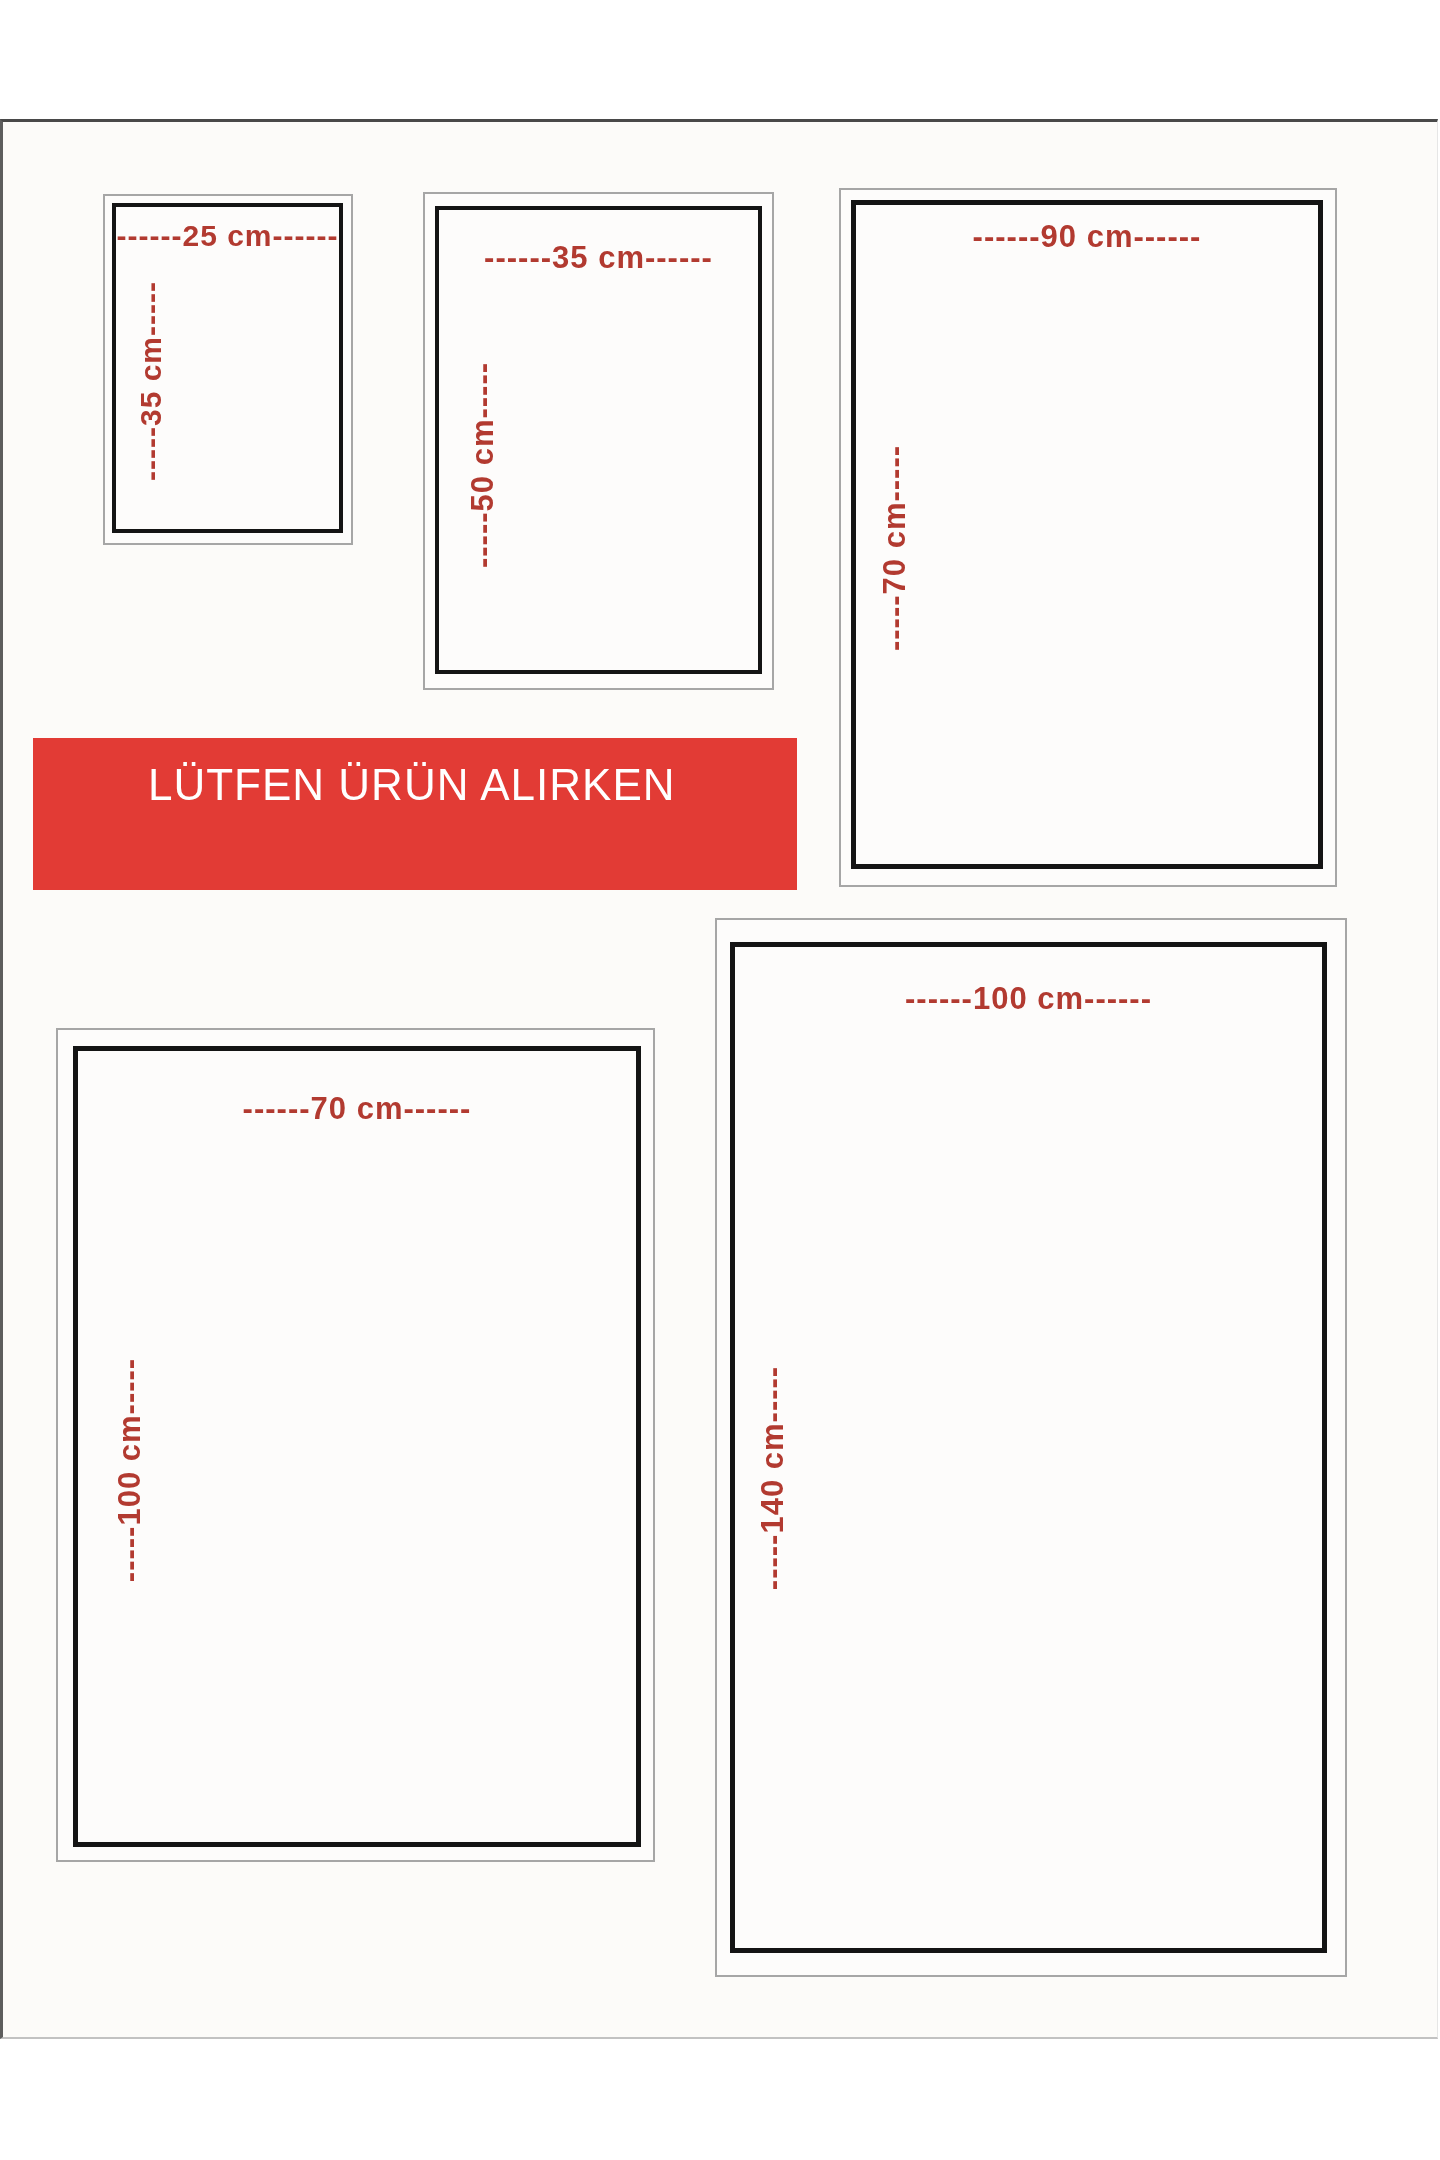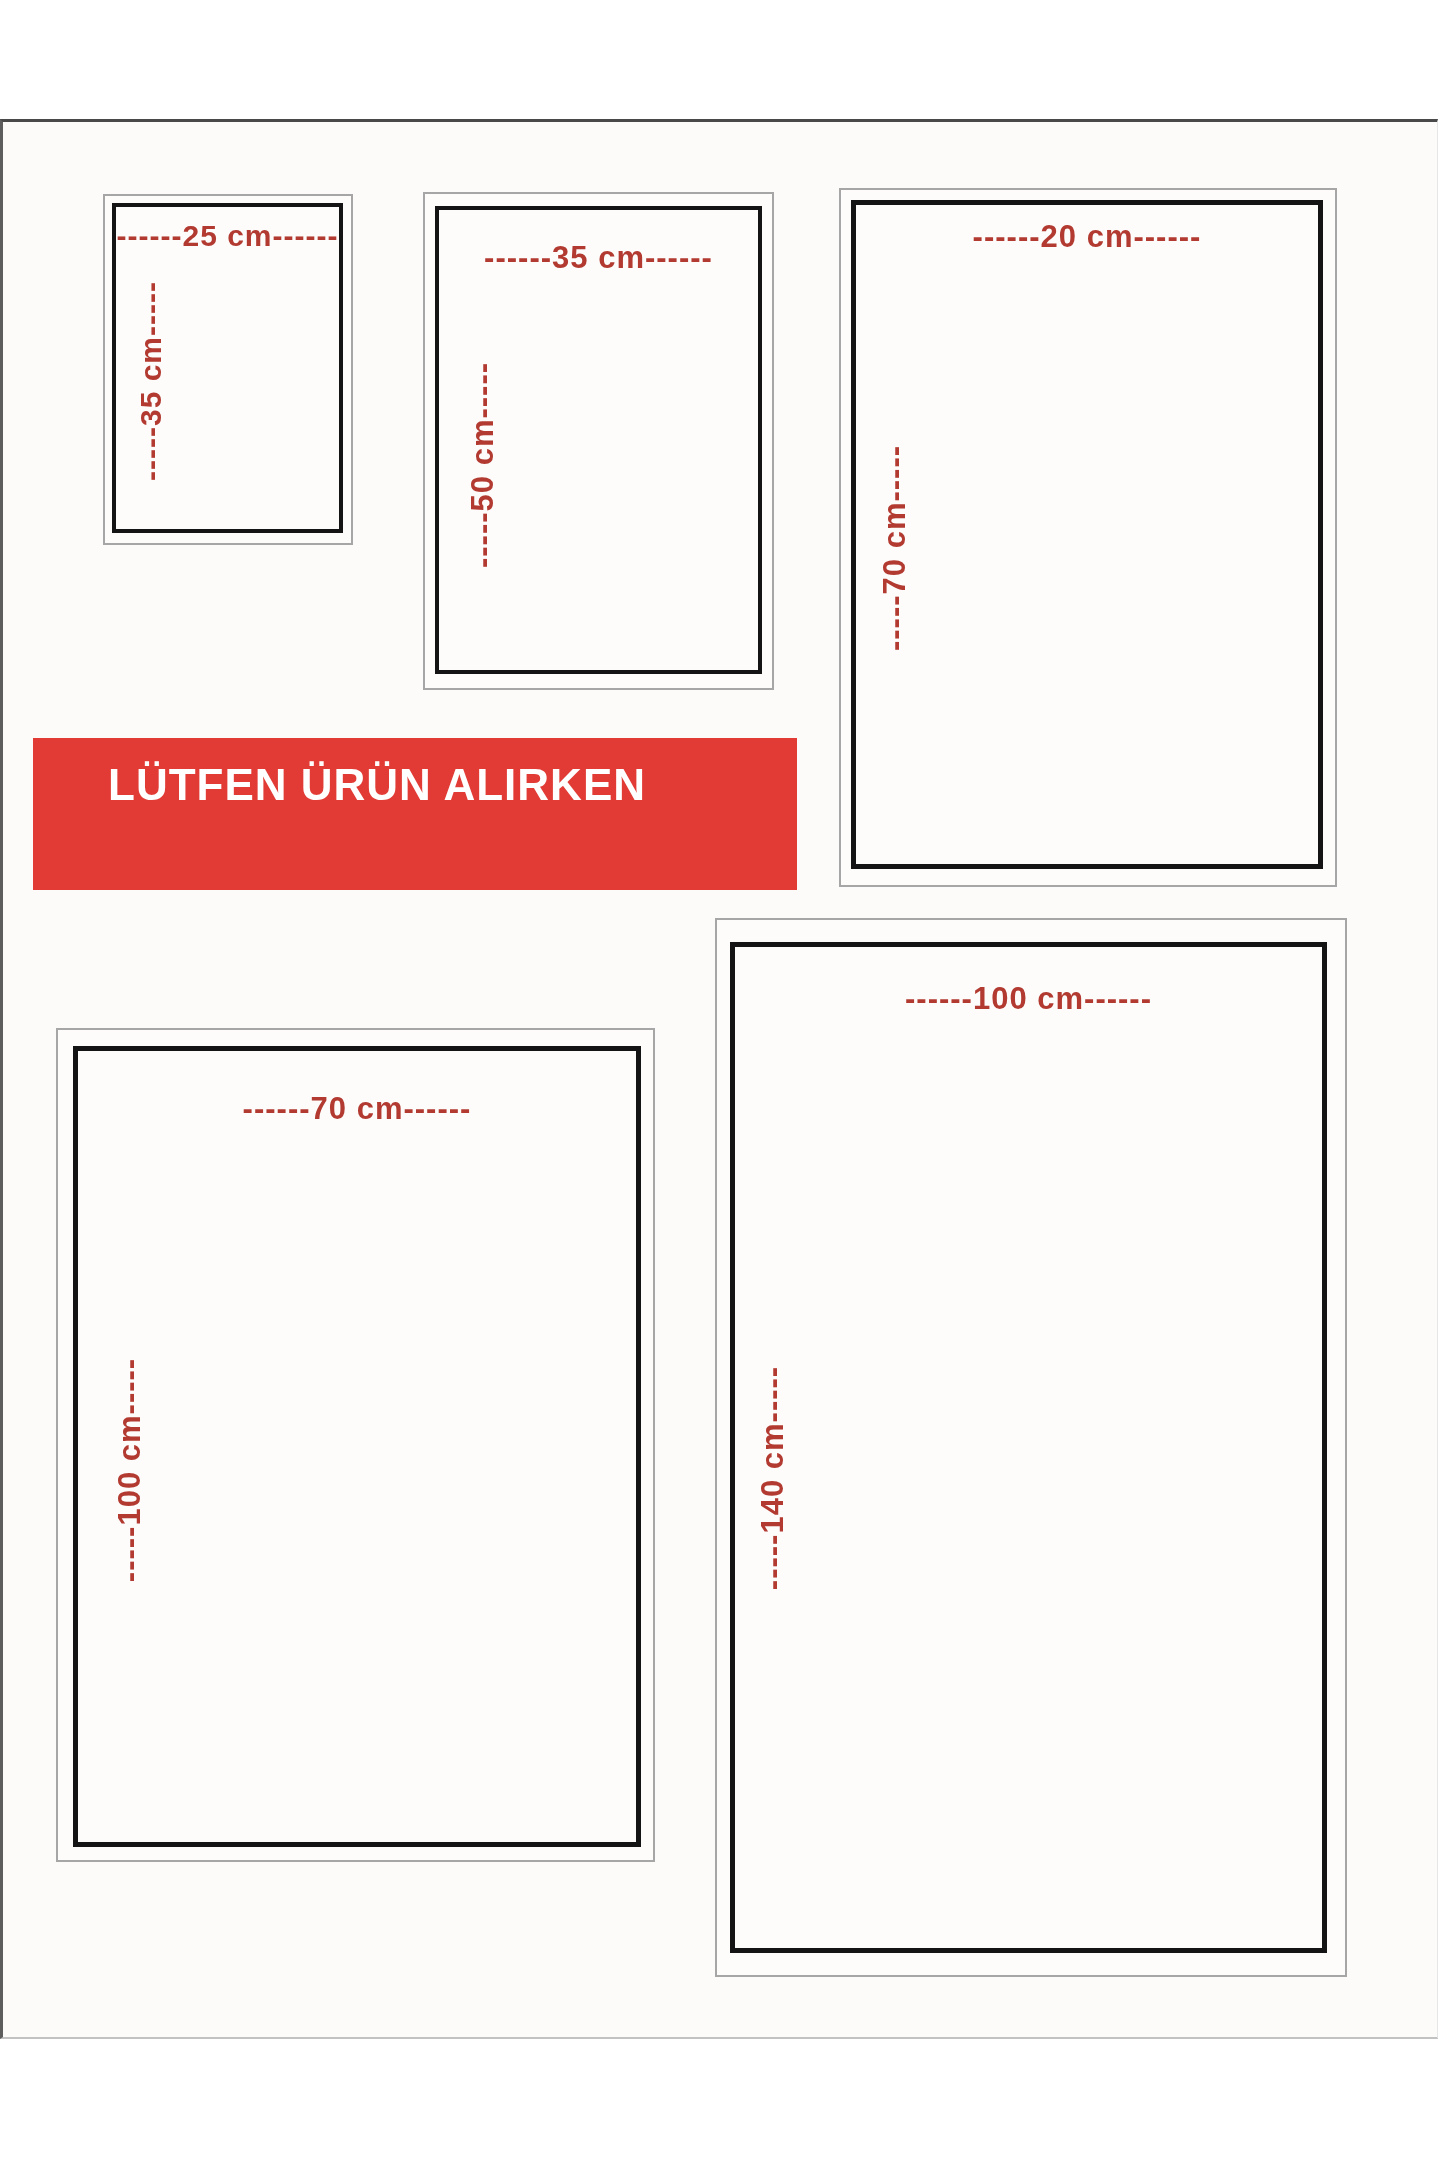--- a/index.html
+++ b/index.html
@@ -75,24 +75,25 @@
   
   .banner{
     position:absolute;left:33px;top:738px;width:764px;height:152px;
     background:#e23b35;
     color:#ffffff;
     box-sizing:border-box;
     padding:20px 0 0 75px;
   }
   .banner div{
     font-size:44px;
-    font-weight:bold;
+    font-weight:normal;
     line-height:54px;
     letter-spacing:1px;
     white-space:nowrap;
+    margin-left:40px;
   }
 </style>
 </head>
 <body>
 
 <div class="canvas">
 
   <div class="page"></div>
 
   <div class="size-rect r1">
@@ -104,21 +105,21 @@
 
   <div class="size-rect r2">
     <div class="inner">
       <div class="dim-top">------35 cm------</div>
       <div class="dim-left">-----50 cm-----</div>
     </div>
   </div>
 
   <div class="size-rect r3">
     <div class="inner">
-      <div class="dim-top">------20 cm------</div>
+      <div class="dim-top">------90 cm------</div>
       <div class="dim-left">-----70 cm-----</div>
     </div>
   </div>
 
   <div class="banner">
     <div>LÜTFEN ÜRÜN ALIRKEN</div>
   </div>
 
   <div class="size-rect r4">
     <div class="inner">

